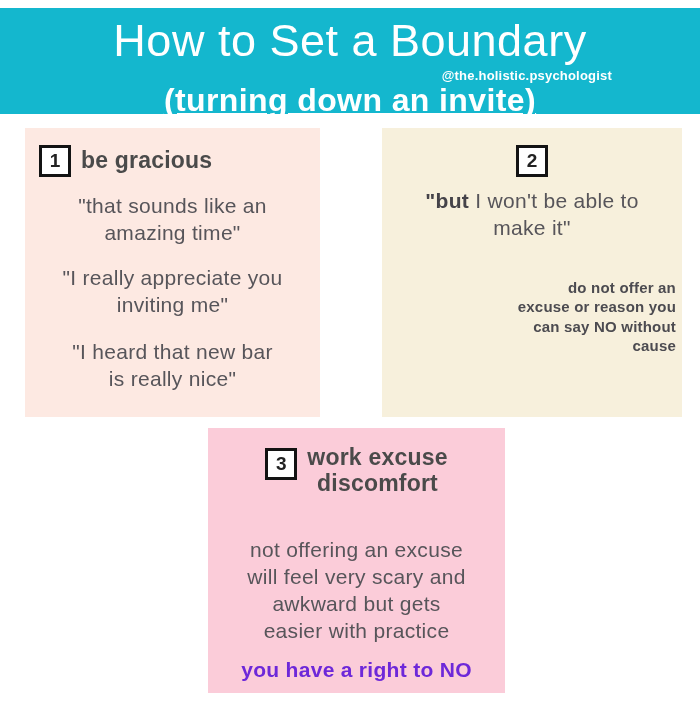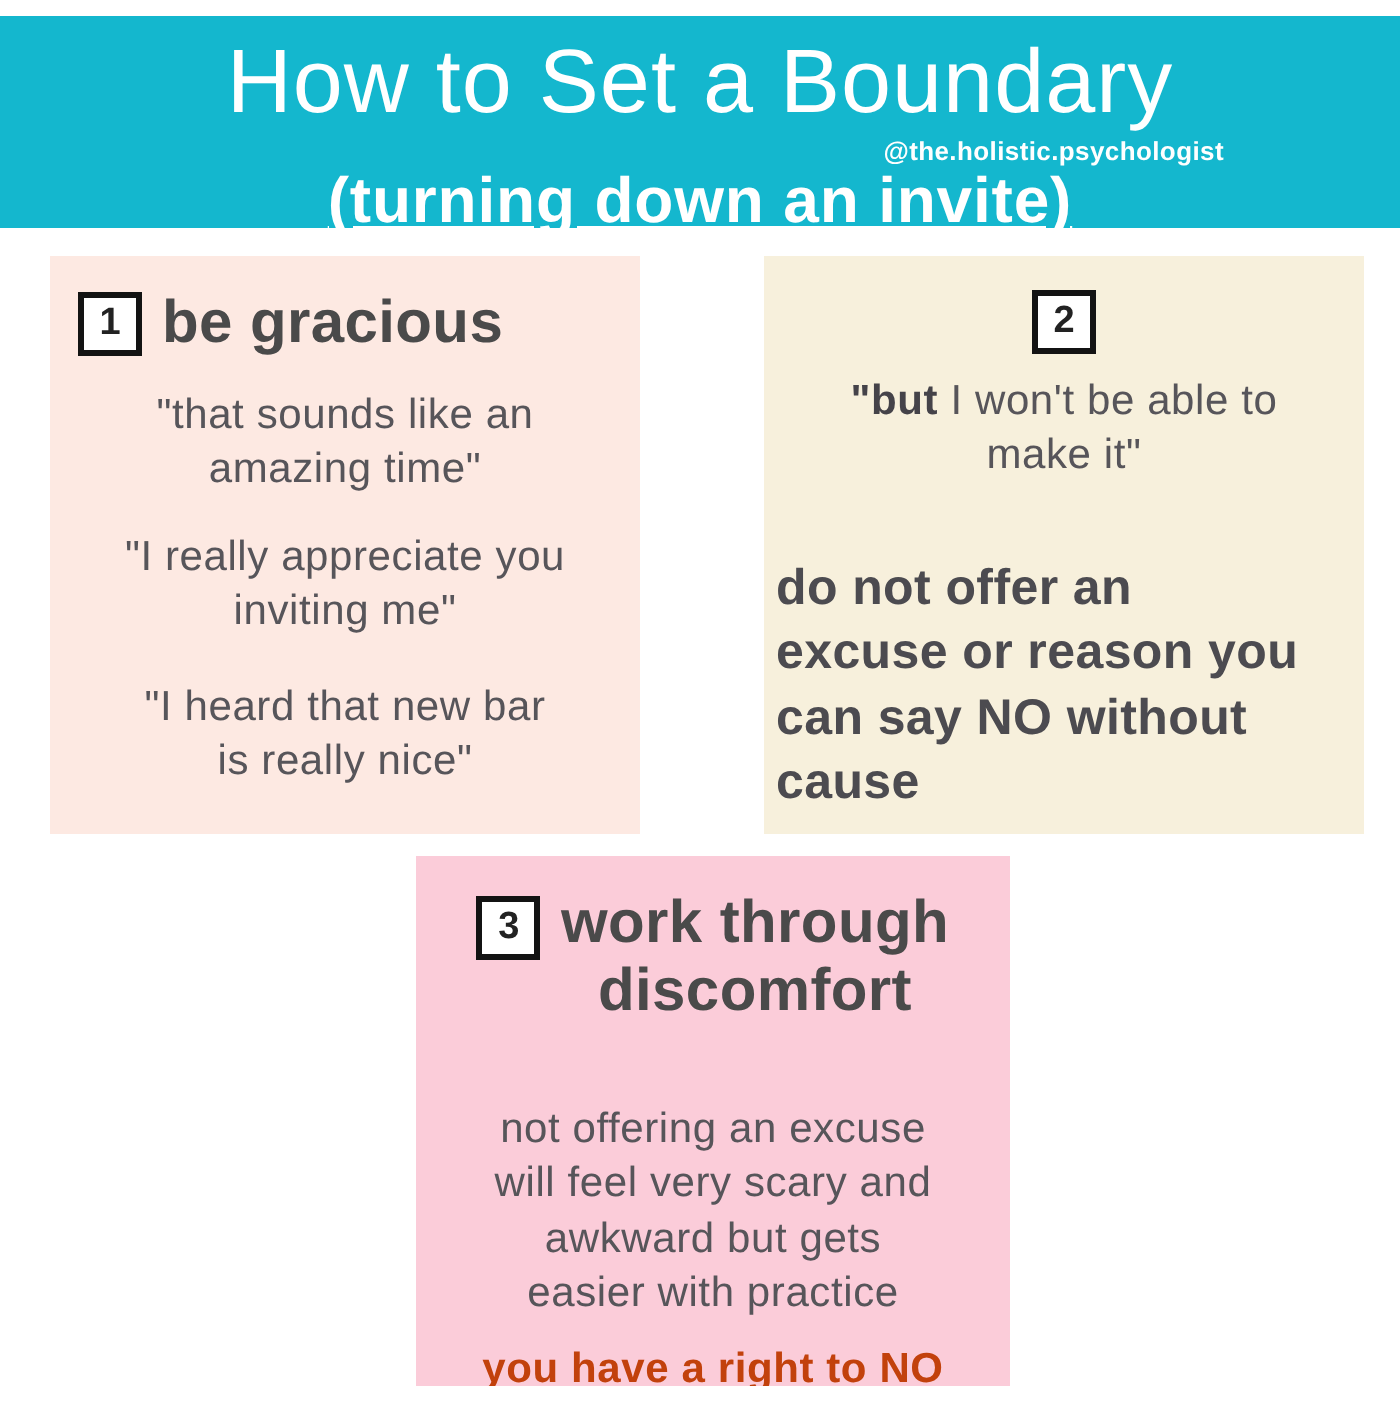--- a/index.html
+++ b/index.html
@@ -48,45 +48,45 @@
   .num-square {
     flex: 0 0 auto;
     width: 26px; height: 26px;
     border: 3px solid #131313; background: #ffffff;
     display: inline-flex; align-items: center; justify-content: center;
     font-size: 19px; font-weight: 700; color: #222222;
   }
   .box-3 .num-square { margin-top: 3px; }
 
   .heading-text {
-    font-size: 30px; font-weight: 700; color: #4a4a4a;
+    font-size: 23px; font-weight: 700; color: #4a4a4a;
     letter-spacing: 0.2px; line-height: 1.12; white-space: pre-line;
   }
   .box-3 .heading-text { text-align: center; }
 
   .quote, .body-text {
     font-size: 21px; color: #57555a; letter-spacing: 0.3px;
     line-height: 1.3; text-align: center; white-space: pre-line; margin: 0;
   }
   .box-1 .quote-1 { margin-top: 15px; }
   .box-1 .quote-2 { margin-top: 17px; }
   .box-1 .quote-3 { margin-top: 20px; }
 
   .box-2 .quote-line { margin-top: 10px; }
   .q-bold { font-weight: 700; color: #454349; }
   .note {
     margin: 36px 6px 0 6px;
-    font-size: 25px; font-weight: 700; color: #4c4b50;
-    letter-spacing: 0.2px; line-height: 1.3; text-align: left; white-space: pre-line;
+    font-size: 15px; font-weight: 700; color: #4c4b50;
+    letter-spacing: 0.2px; line-height: 1.3; text-align: right; white-space: pre-line;
   }
 
   .box-3 .body-text { margin-top: 39px; }
   .emphasis {
     margin-top: 13px;
-    font-size: 21px; font-weight: 700; color: #c2410c;
+    font-size: 21px; font-weight: 700; color: #6d28d9;
     letter-spacing: 0.3px; text-align: center;
   }
 </style>
 </head>
 <body>
 
 <div class="canvas">
 
   <div class="header" style="background-color: rgb(20, 183, 206);">
     <h1 class="title">How to Set a Boundary</h1>
@@ -115,21 +115,21 @@
 make it"</span></p>
     <p class="note">do not offer an
 excuse or reason you
 can say NO without
 cause</p>
   </div>
 
   <div class="box box-3" style="background-color: rgb(251, 204, 217);">
     <div class="heading-row">
       <span class="num-square">3</span>
-      <span class="heading-text">work through
+      <span class="heading-text">work excuse
 discomfort</span>
     </div>
     <p class="body-text">not offering an excuse
 will feel very scary and
 awkward but gets
 easier with practice</p>
     <p class="emphasis">you have a right to NO</p>
   </div>
 
 </div>

